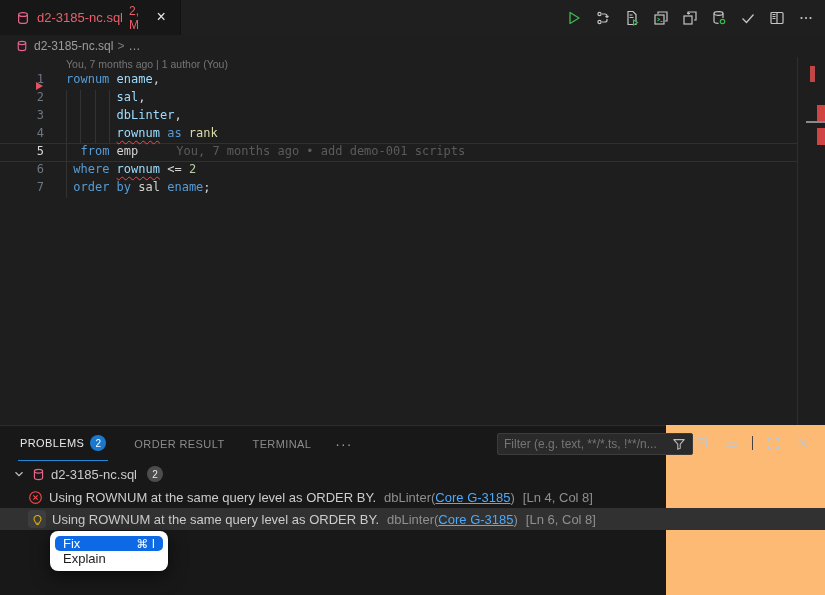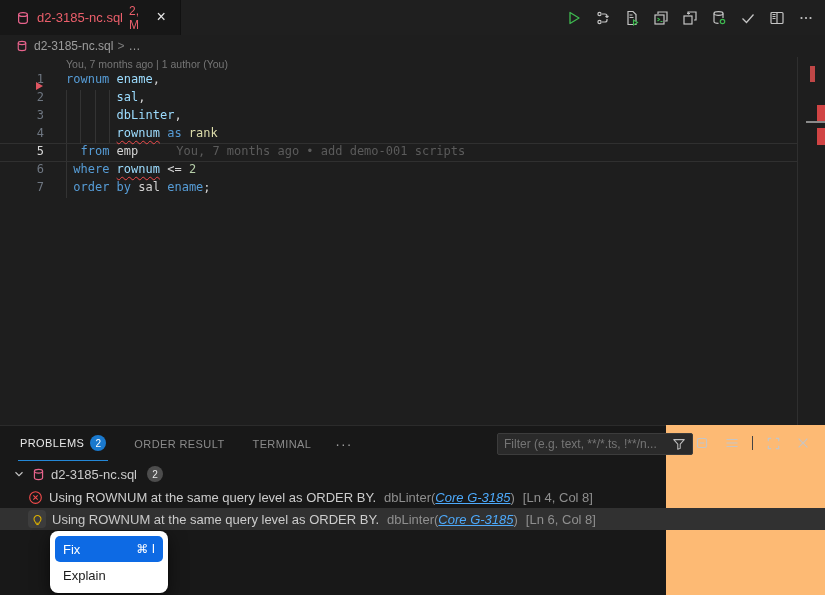--- a/index.html
+++ b/index.html
@@ -74,27 +74,27 @@
   #tree-row .tree-label { color:#cccccc; font-size:13px; margin-left:6px; }
   #tree-row .tree-count { background:#4d4d4d; color:#eaeaea; font-size:10px; min-width:16px; height:16px;
               border-radius:9px; display:flex; align-items:center; justify-content:center; margin-left:10px; }
 
   .prob-row { position:absolute; left:0; width:825px; height:22px; display:flex; align-items:center;
               padding-left:28px; font-size:13px; white-space:nowrap; cursor:pointer; }
   .prob-row.selected { background:#313131; }
   .prob-row .msg { color:#cccccc; margin-left:6px; }
   .prob-row .src { color:#8f8f8f; margin-left:8px; }
   .prob-row .paren { color:#8f8f8f; }
-  .prob-row .code-link { color:#4daafc; text-decoration:underline; cursor:pointer;font-style:italic; }
+  .prob-row .code-link { color:#4daafc; text-decoration:underline; cursor:pointer; }
   .prob-row .loc { color:#8f8f8f; margin-left:8px; }
 
   
   #context-menu { position:absolute; left:50px; top:531px; width:118px; background:#ffffff; border-radius:8px;
                   padding:5px; box-shadow:0 5px 18px rgba(0,0,0,.55), 0 0 0 1px rgba(0,0,0,.15); z-index:10; }
-  .menu-item { height:26px; border-radius:5px; display:flex; align-items:center; padding:0 8px;
+  .menu-item { height:15px; border-radius:5px; display:flex; align-items:center; padding:0 8px;
                font-size:13px; color:#1c1c1c; cursor:pointer; }
   .menu-item.selected { background:#0d6ae4; color:#ffffff; }
   .menu-item .shortcut { margin-left:auto; font-size:12px; }
 
   svg { display:block; }
 </style>
 </head>
 <body>
 
 <div id="app">

